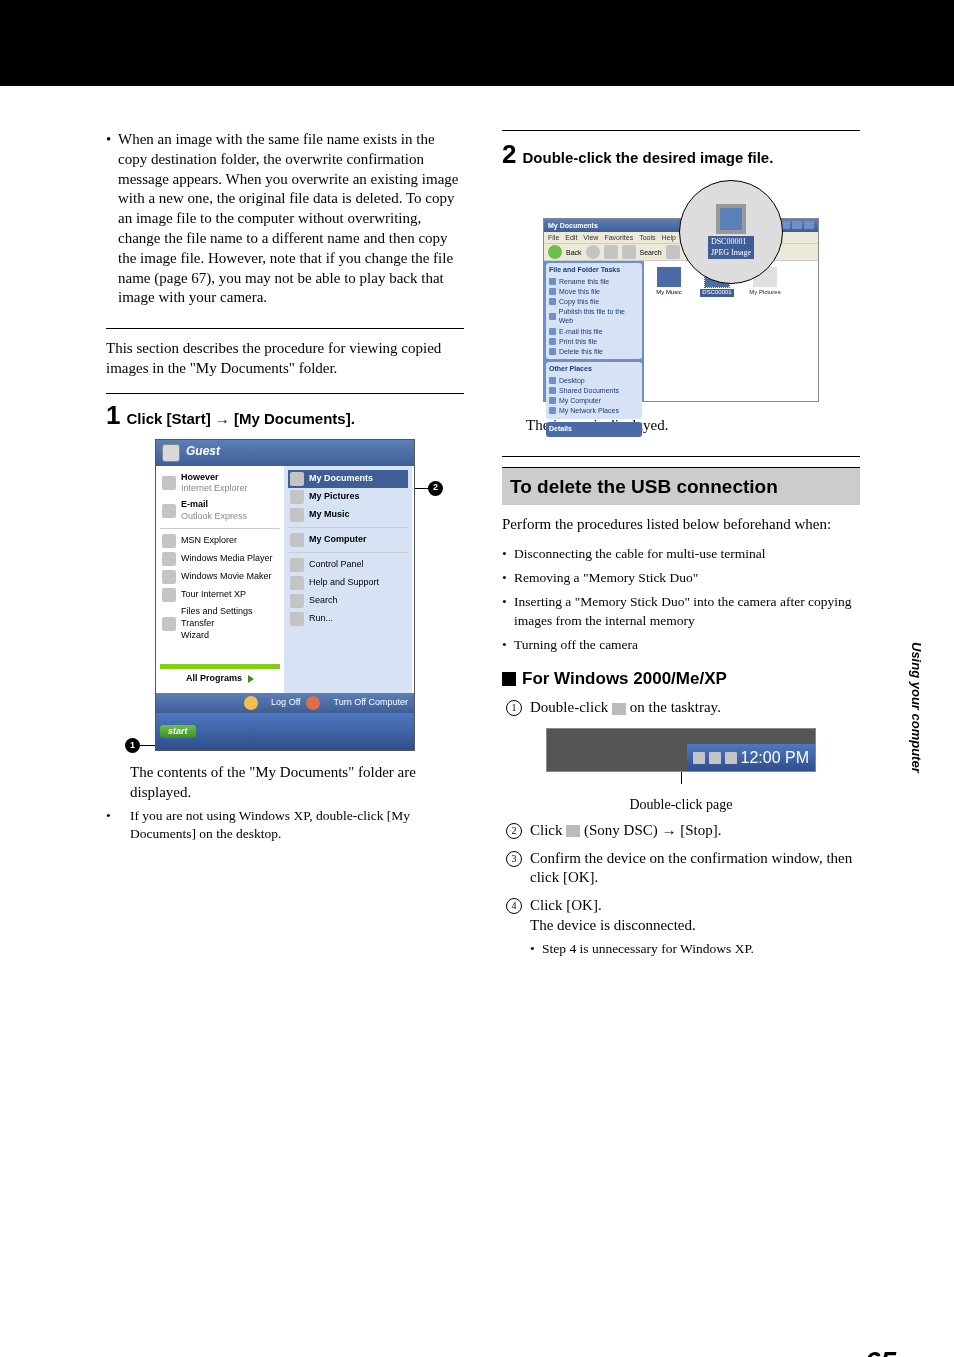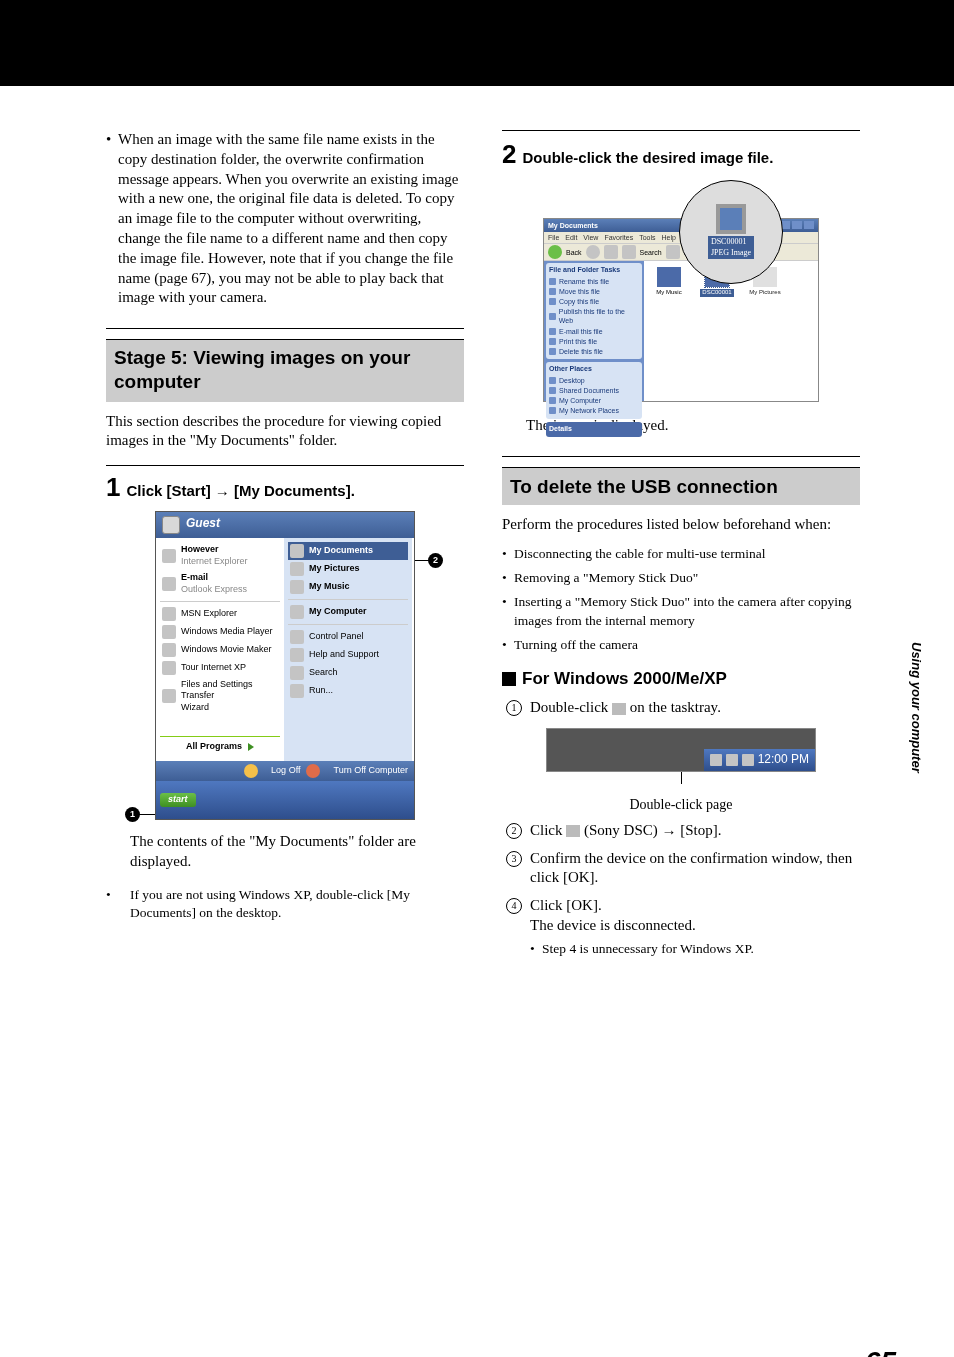--- a/index.html
+++ b/index.html
@@ -39,21 +39,21 @@
   .sm-outer { border: 1px solid #555; background: #fff; font-family: Tahoma, Arial, sans-serif; font-size: 9px; }
   .sm-header { background: linear-gradient(#5b7fb8,#3e5e95); color: #fff; padding: 4px 6px; display: flex; align-items: flex-start; gap: 6px; }
   .sm-ava { width: 18px; height: 18px; background: #d8d8d8; border: 1px solid #888; border-radius: 3px; }
   .sm-cols { display: flex; }
   .sm-left { width: 128px; background: #fff; padding: 4px 4px; }
   .sm-right { width: 128px; background: #d7e3f4; padding: 4px 4px; }
   .sm-item { display: flex; align-items: center; gap: 5px; padding: 2px 2px; }
   .sm-ico { width: 14px; height: 14px; background: #c4c4c4; border-radius: 2px; flex-shrink: 0; }
   .sm-sep { border-top: 1px solid #ccc; margin: 3px 0; }
   .sm-right .sm-item.hl { background: #3e5e95; color: #fff; }
-  .sm-allp { border-top: 1px solid #84cc16; padding: 4px 6px; font-weight: bold; display: flex; justify-content: center; align-items: center; gap: 6px; }
+  .sm-allp { border-top: 5px solid #84cc16; padding: 4px 6px; font-weight: bold; display: flex; justify-content: center; align-items: center; gap: 6px; }
   .sm-footer { background: linear-gradient(#5b7fb8,#3e5e95); color: #fff; display: flex; justify-content: flex-end; gap: 6px; padding: 3px 6px; }
   .sm-footer .btn { display: flex; align-items: center; gap: 13px; }
   .sm-taskbar { background: linear-gradient(#4f78c0,#2e4e8c); padding: 12px 4px; display: flex; }
   .sm-start { background: linear-gradient(#6bbf47,#3e8f22); color: #fff; padding: 1px 8px; border-radius: 3px; font-weight: bold; font-style: italic; }
   .callout-dot { width: 15px; height: 15px; background: #000; color: #fff; border-radius: 50%; font-size: 9px; font-family: Arial; display: inline-flex; align-items: center; justify-content: center; position: absolute; font-weight: bold; }
   .callout-line-h { position: absolute; height: 1px; background: #000; }
 
   
   .mydocs-wrap { position: relative; width: 276px; margin: 10px auto 14px auto; }
   .mydocs-mag { position: absolute; top: -38px; right: 36px; width: 104px; height: 104px; border: 1px solid #000; border-radius: 50%; background: #ddd; overflow: hidden; z-index: 2; }
@@ -79,21 +79,21 @@
   .md-folder .fl { font-size: 6px; }
   .md-folder.sel .fl { background: #3e5e95; color: #fff; }
   .md-folder.hidden { opacity: 0.9; }
 
   .indent-text { padding-left: 24px; }
   .result-text2 { margin-top: 6px; padding-left: 24px; font-size: 15px; }
 
   
   .tray-wrap { width: 270px; margin: 10px auto 6px auto; }
   .tray-bar { height: 44px; background: #555; border: 1px solid #888; display: flex; justify-content: flex-end; align-items: flex-end; }
-  .tray-right { background: linear-gradient(#4f78c0,#2e4e8c); padding: 3px 6px; display: flex; align-items: center; gap: 4px; color: #fff; font-family: Tahoma, Arial, sans-serif; font-size: 12px; }
+  .tray-right { background: linear-gradient(#4f78c0,#2e4e8c); padding: 3px 6px; display: flex; align-items: center; gap: 4px; color: #fff; font-family: Tahoma, Arial, sans-serif; font-size: 16px; }
   .tray-ico { width: 12px; height: 12px; background: #c4c4c4; border-radius: 1px; }
   .tray-label { text-align: center; font-size: 14px; margin-top: 12px; }
   .tray-line { width: 1px; height: 12px; background: #000; margin: 0 auto; }
 
   .num-item-inner { flex: 1; }
   .num-item-inner .sub-bullet { font-size: 13.5px; position: relative; padding-left: 12px; margin-top: 4px; }
   .num-item-inner .sub-bullet::before { content: "•"; position: absolute; left: 0; }
   ul { list-style: none; }
   .arrow-tri { display: inline-block; width: 0; height: 0; border-left: 6px solid #3e8f22; border-top: 4px solid transparent; border-bottom: 4px solid transparent; }
   .md-title .wbtn { display: flex; gap: 2px; }
@@ -107,23 +107,20 @@
 <div class="page-body">
   <div class="columns">
 
     <div class="col">
       <ul class="bullet-list">
         <li class="bullet-item">When an image with the same file name exists in the copy destination folder, the overwrite confirmation message appears. When you overwrite an existing image with a new one, the original file data is deleted. To copy an image file to the computer without overwriting, change the file name to a different name and then copy the image file. However, note that if you change the file name (page 67), you may not be able to play back that image with your camera.</li>
       </ul>
 
       <hr class="divider">
 
-      <div class="stage-box">
-        <div class="stage-title">Stage 5: Viewing images on your computer</div>
-      </div>
       <p class="body-text">This section describes the procedure for viewing copied images in the "My Documents" folder.</p>
 
       <div class="thin-top">
         <div class="step-row">
           <span class="step-num">1</span>
           <span class="step-text">Click [Start] → [My Documents].</span>
         </div>
 
         <div class="start-menu-wrap">
           <span class="callout-dot" style="right:-28px; top:42px;">2</span>
@@ -220,21 +217,21 @@
                   <span>Turn Off Computer</span>
                 </div>
             </div>
             <div class="sm-taskbar">
               <span class="sm-start">start</span>
             </div>
           </div>
         </div>
 
         <p class="indent-text">The contents of the "My Documents" folder are displayed.</p>
-        <ul class="small" style="margin-top:14px;">
+        <ul class="small" style="margin-top:4px;">
           <li class="bullet-item small-note">If you are not using Windows XP, double-click [My Documents] on the desktop.</li>
         </ul>
       </div>
     </div>
 
     <div class="col">
       <hr class="divider" style="margin-top:0;">
       <div class="step-row">
         <span class="step-num">2</span>
         <span class="step-text">Double-click the desired image file.</span>

